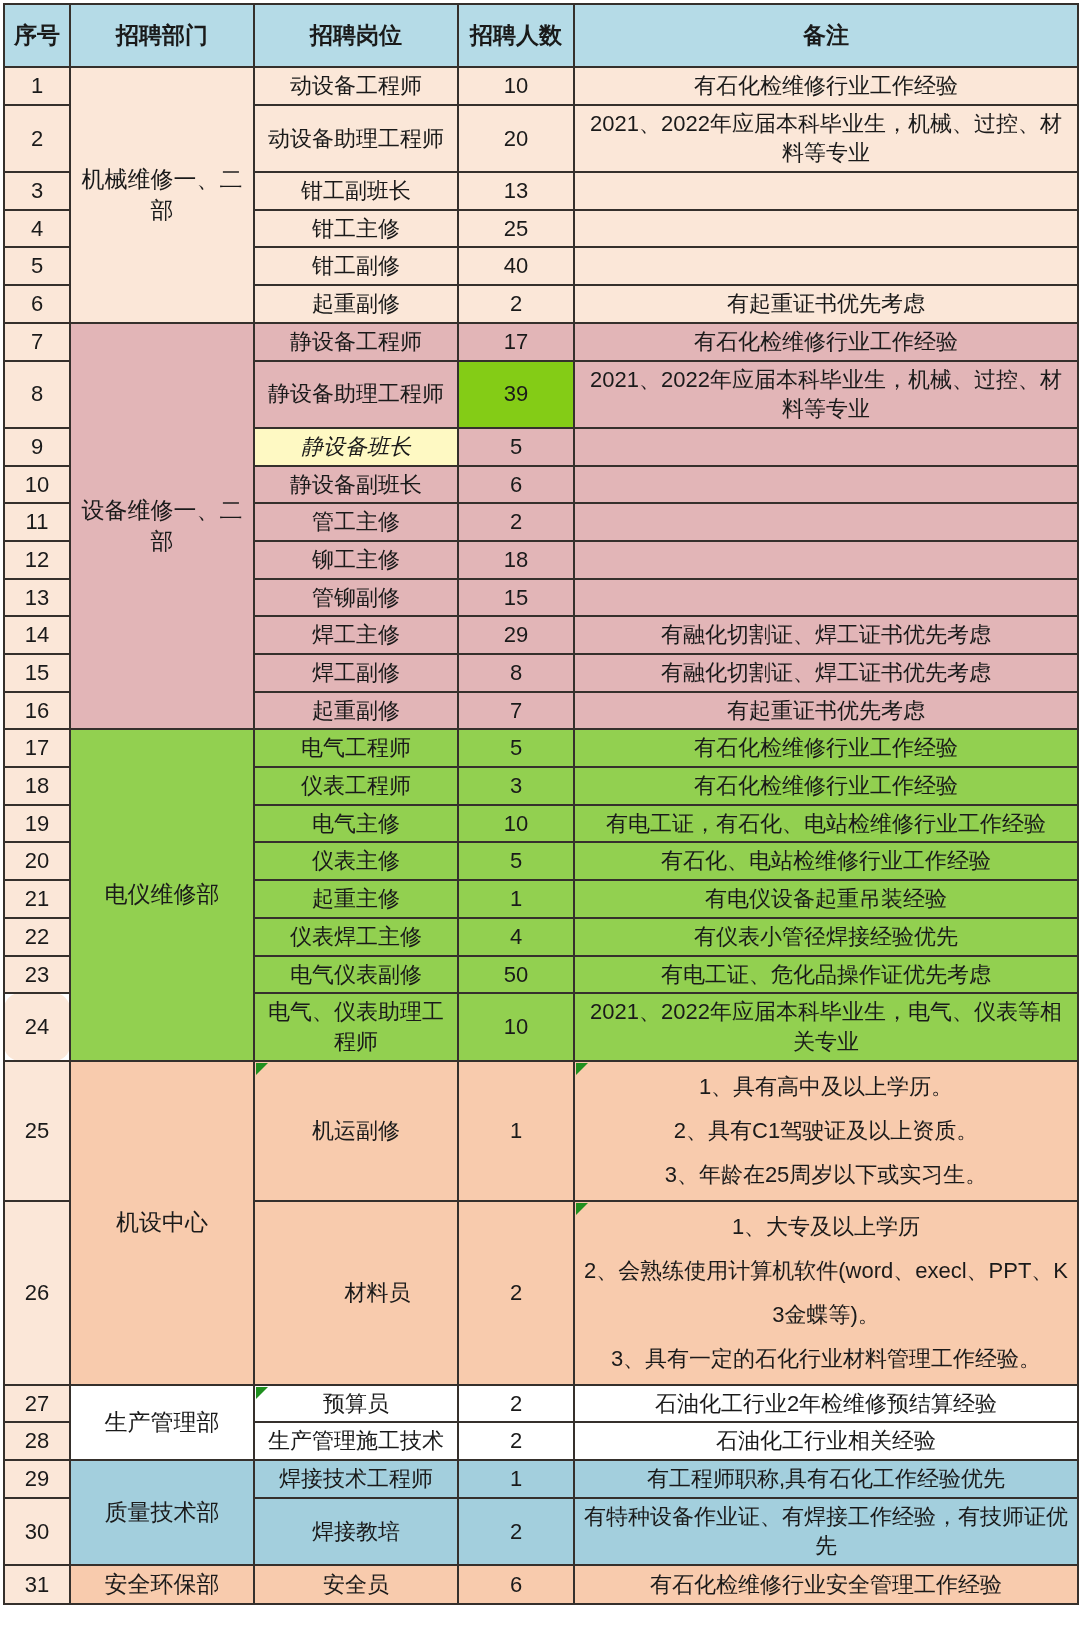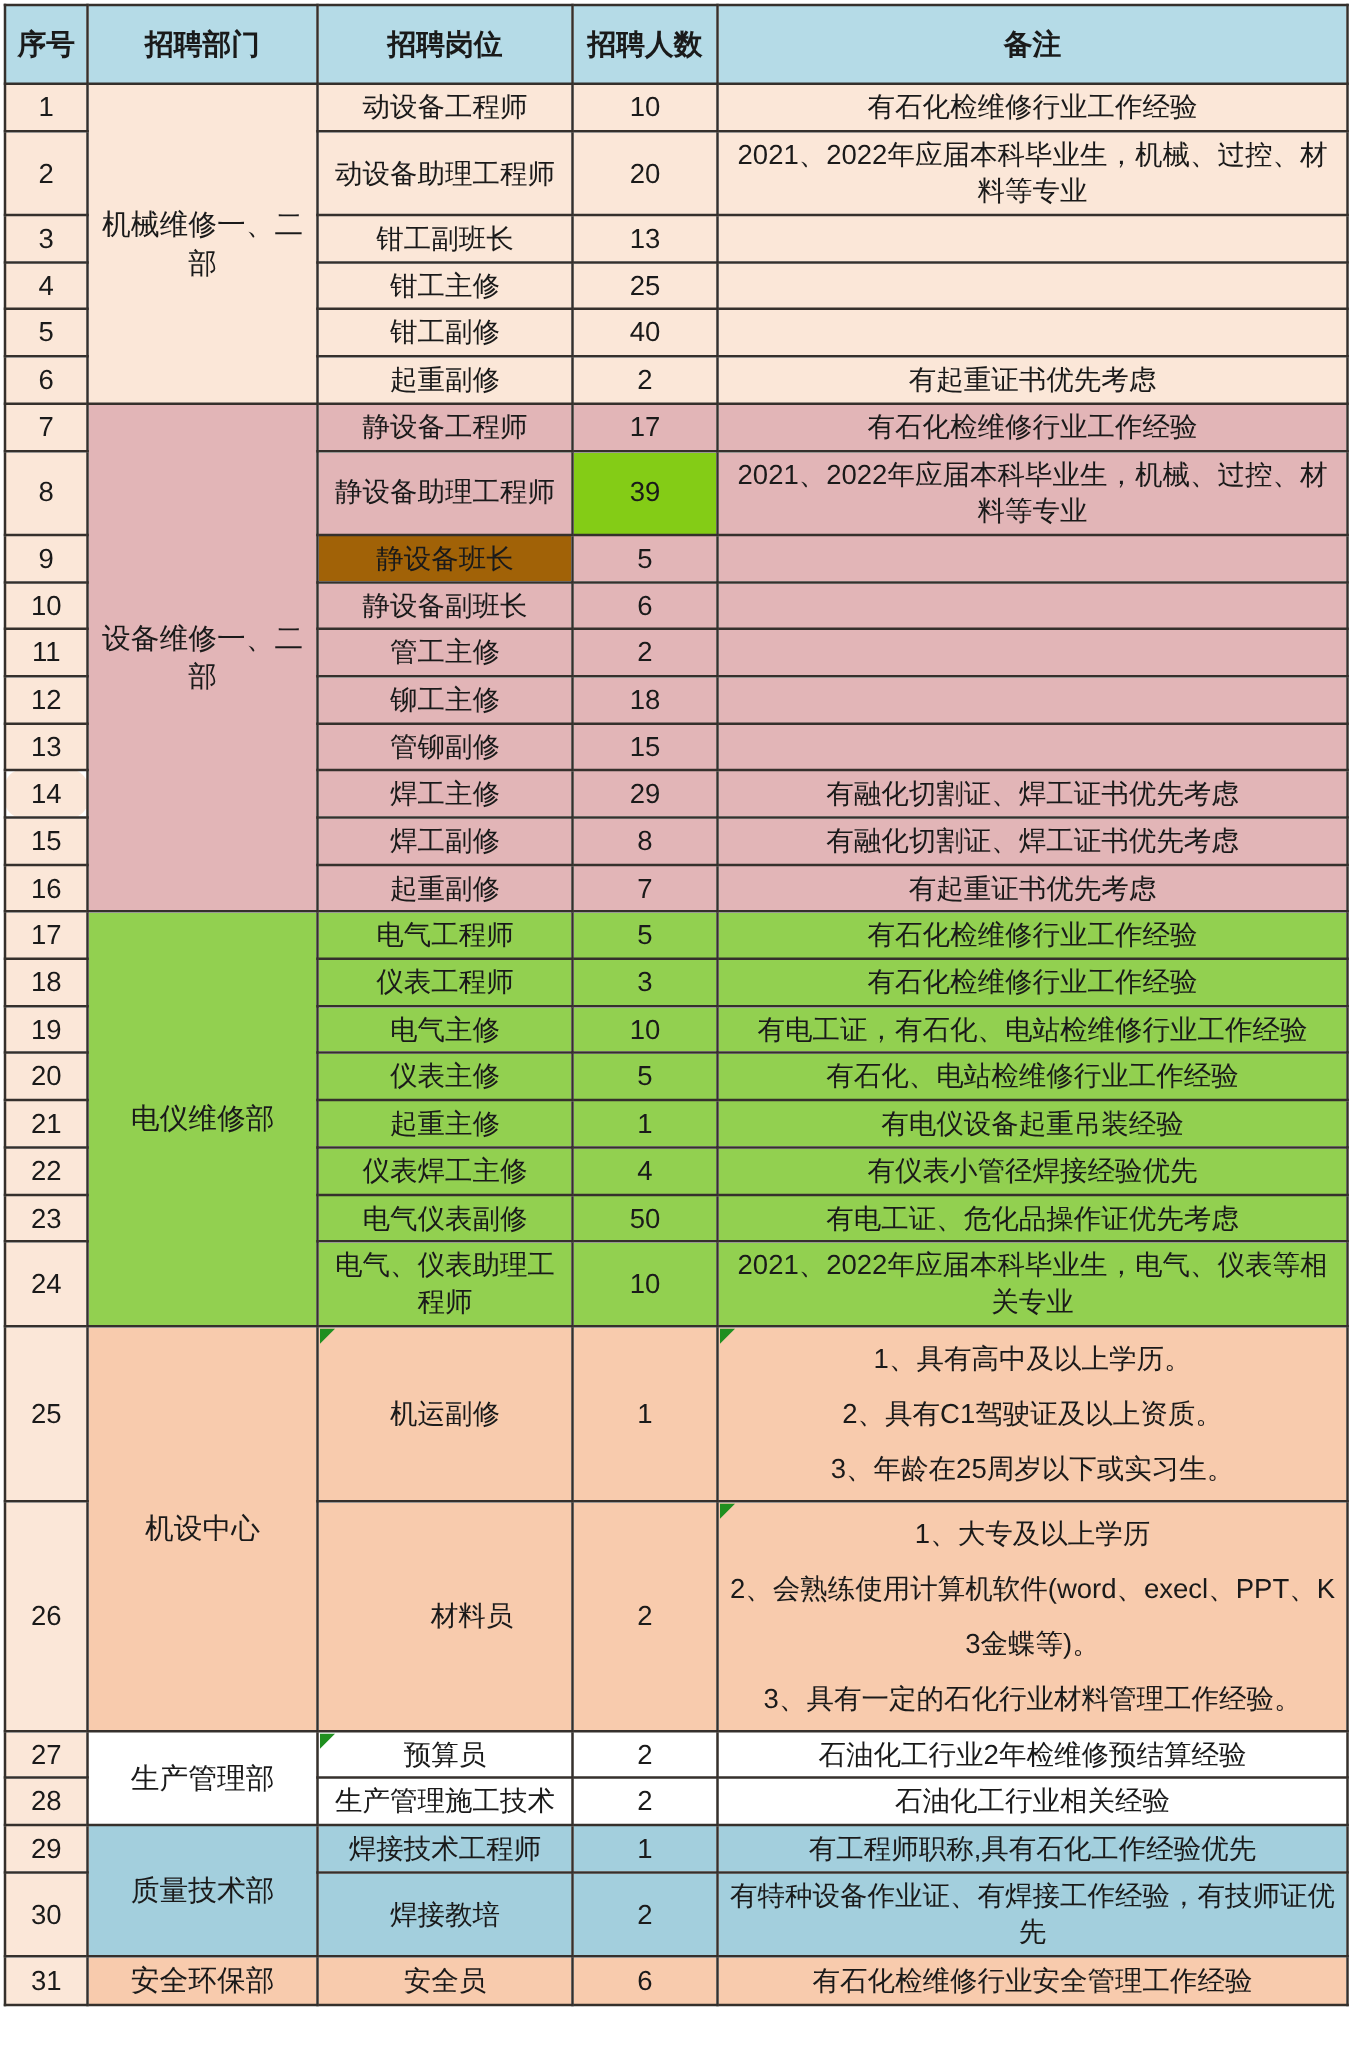--- a/index.html
+++ b/index.html
@@ -112,21 +112,21 @@
           <td style="background: rgb(226, 181, 183);">有石化检维修行业工作经验</td>
         </tr>
         <tr>
           <td style="background: rgb(251, 231, 216);">8</td>
           <td style="background: rgb(226, 181, 183);">静设备助理工程师</td>
           <td style="background: #84cc16;">39</td>
           <td style="background: rgb(226, 181, 183);">2021、2022年应届本科毕业生，机械、过控、材料等专业</td>
         </tr>
         <tr>
           <td style="background: rgb(251, 231, 216);">9</td>
-          <td style="background: #a16207;">静设备班长</td>
+          <td style="background: #fef9c3; font-style: italic;">静设备班长</td>
           <td style="background: rgb(226, 181, 183);">5</td>
           <td style="background: rgb(226, 181, 183);"></td>
         </tr>
         <tr>
           <td style="background: rgb(251, 231, 216);">10</td>
           <td style="background: rgb(226, 181, 183);">静设备副班长</td>
           <td style="background: rgb(226, 181, 183);">6</td>
           <td style="background: rgb(226, 181, 183);"></td>
         </tr>
         <tr>
@@ -141,21 +141,21 @@
           <td style="background: rgb(226, 181, 183);">18</td>
           <td style="background: rgb(226, 181, 183);"></td>
         </tr>
         <tr>
           <td style="background: rgb(251, 231, 216);">13</td>
           <td style="background: rgb(226, 181, 183);">管铆副修</td>
           <td style="background: rgb(226, 181, 183);">15</td>
           <td style="background: rgb(226, 181, 183);"></td>
         </tr>
         <tr>
-          <td style="background: rgb(251, 231, 216); border-radius: 13px;">14</td>
+          <td style="background: rgb(251, 231, 216);">14</td>
           <td style="background: rgb(226, 181, 183);">焊工主修</td>
           <td style="background: rgb(226, 181, 183);">29</td>
           <td style="background: rgb(226, 181, 183);">有融化切割证、焊工证书优先考虑</td>
         </tr>
         <tr>
           <td style="background: rgb(251, 231, 216);">15</td>
           <td style="background: rgb(226, 181, 183);">焊工副修</td>
           <td style="background: rgb(226, 181, 183);">8</td>
           <td style="background: rgb(226, 181, 183);">有融化切割证、焊工证书优先考虑</td>
         </tr>
@@ -202,21 +202,21 @@
           <td style="background: rgb(146, 208, 80);">4</td>
           <td style="background: rgb(146, 208, 80);">有仪表小管径焊接经验优先</td>
         </tr>
         <tr>
           <td style="background: rgb(251, 231, 216);">23</td>
           <td style="background: rgb(146, 208, 80);">电气仪表副修</td>
           <td style="background: rgb(146, 208, 80);">50</td>
           <td style="background: rgb(146, 208, 80);">有电工证、危化品操作证优先考虑</td>
         </tr>
         <tr>
-          <td style="background: rgb(251, 231, 216);">24</td>
+          <td style="background: rgb(251, 231, 216); border-radius: 16px;">24</td>
           <td style="background: rgb(146, 208, 80);">电气、仪表助理工程师</td>
           <td style="background: rgb(146, 208, 80);">10</td>
           <td style="background: rgb(146, 208, 80);">2021、2022年应届本科毕业生，电气、仪表等相关专业</td>
         </tr>
         <tr>
           <td style="background: rgb(251, 231, 216);">25</td>
           <td class="dept" rowspan="2" style="background: rgb(248, 203, 173);">机设中心</td>
           <td class="markerpos" style="background: rgb(248, 203, 173);">机运副修<span class="tri"></span></td>
           <td style="background: rgb(248, 203, 173);">1</td>
           <td class="list marker" style="background: rgb(248, 203, 173);">

